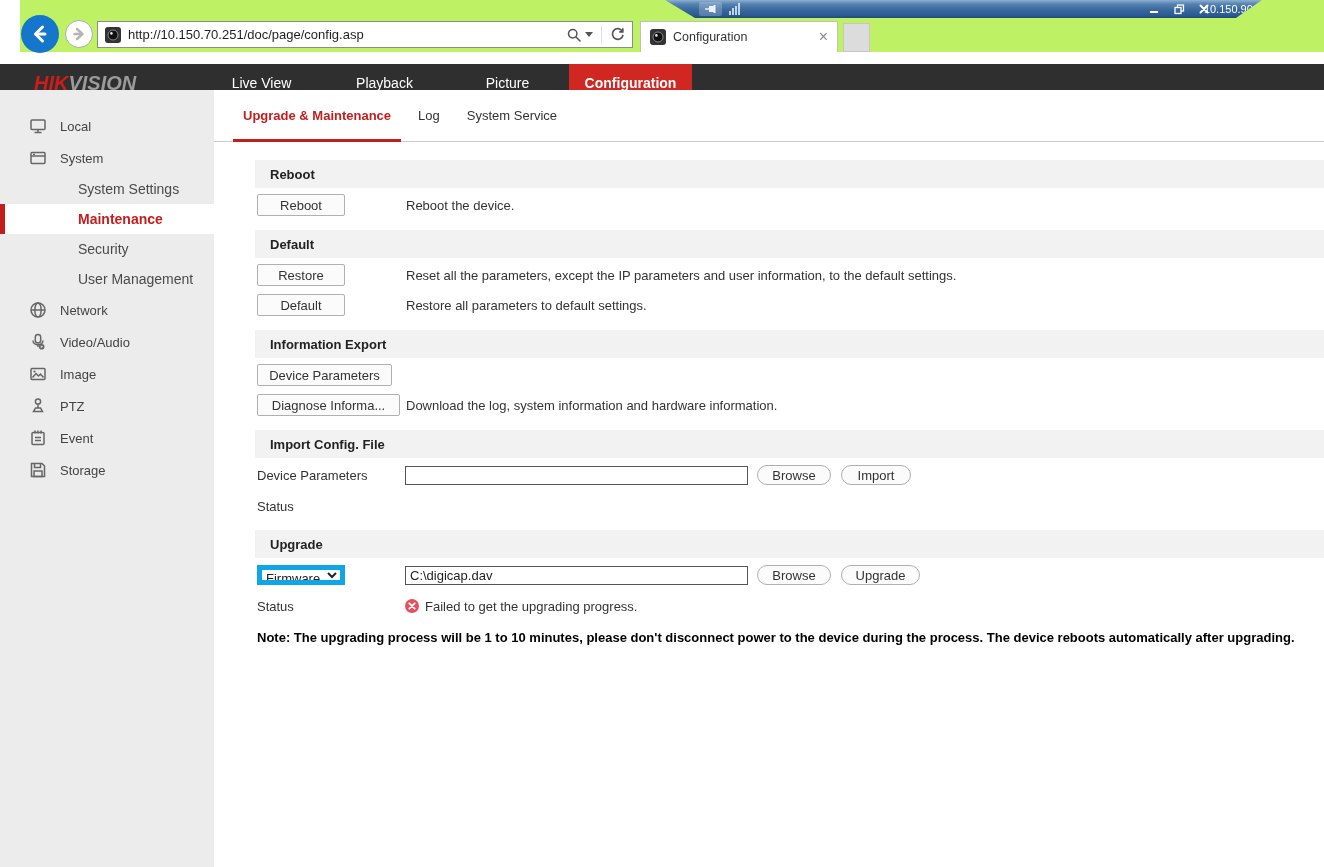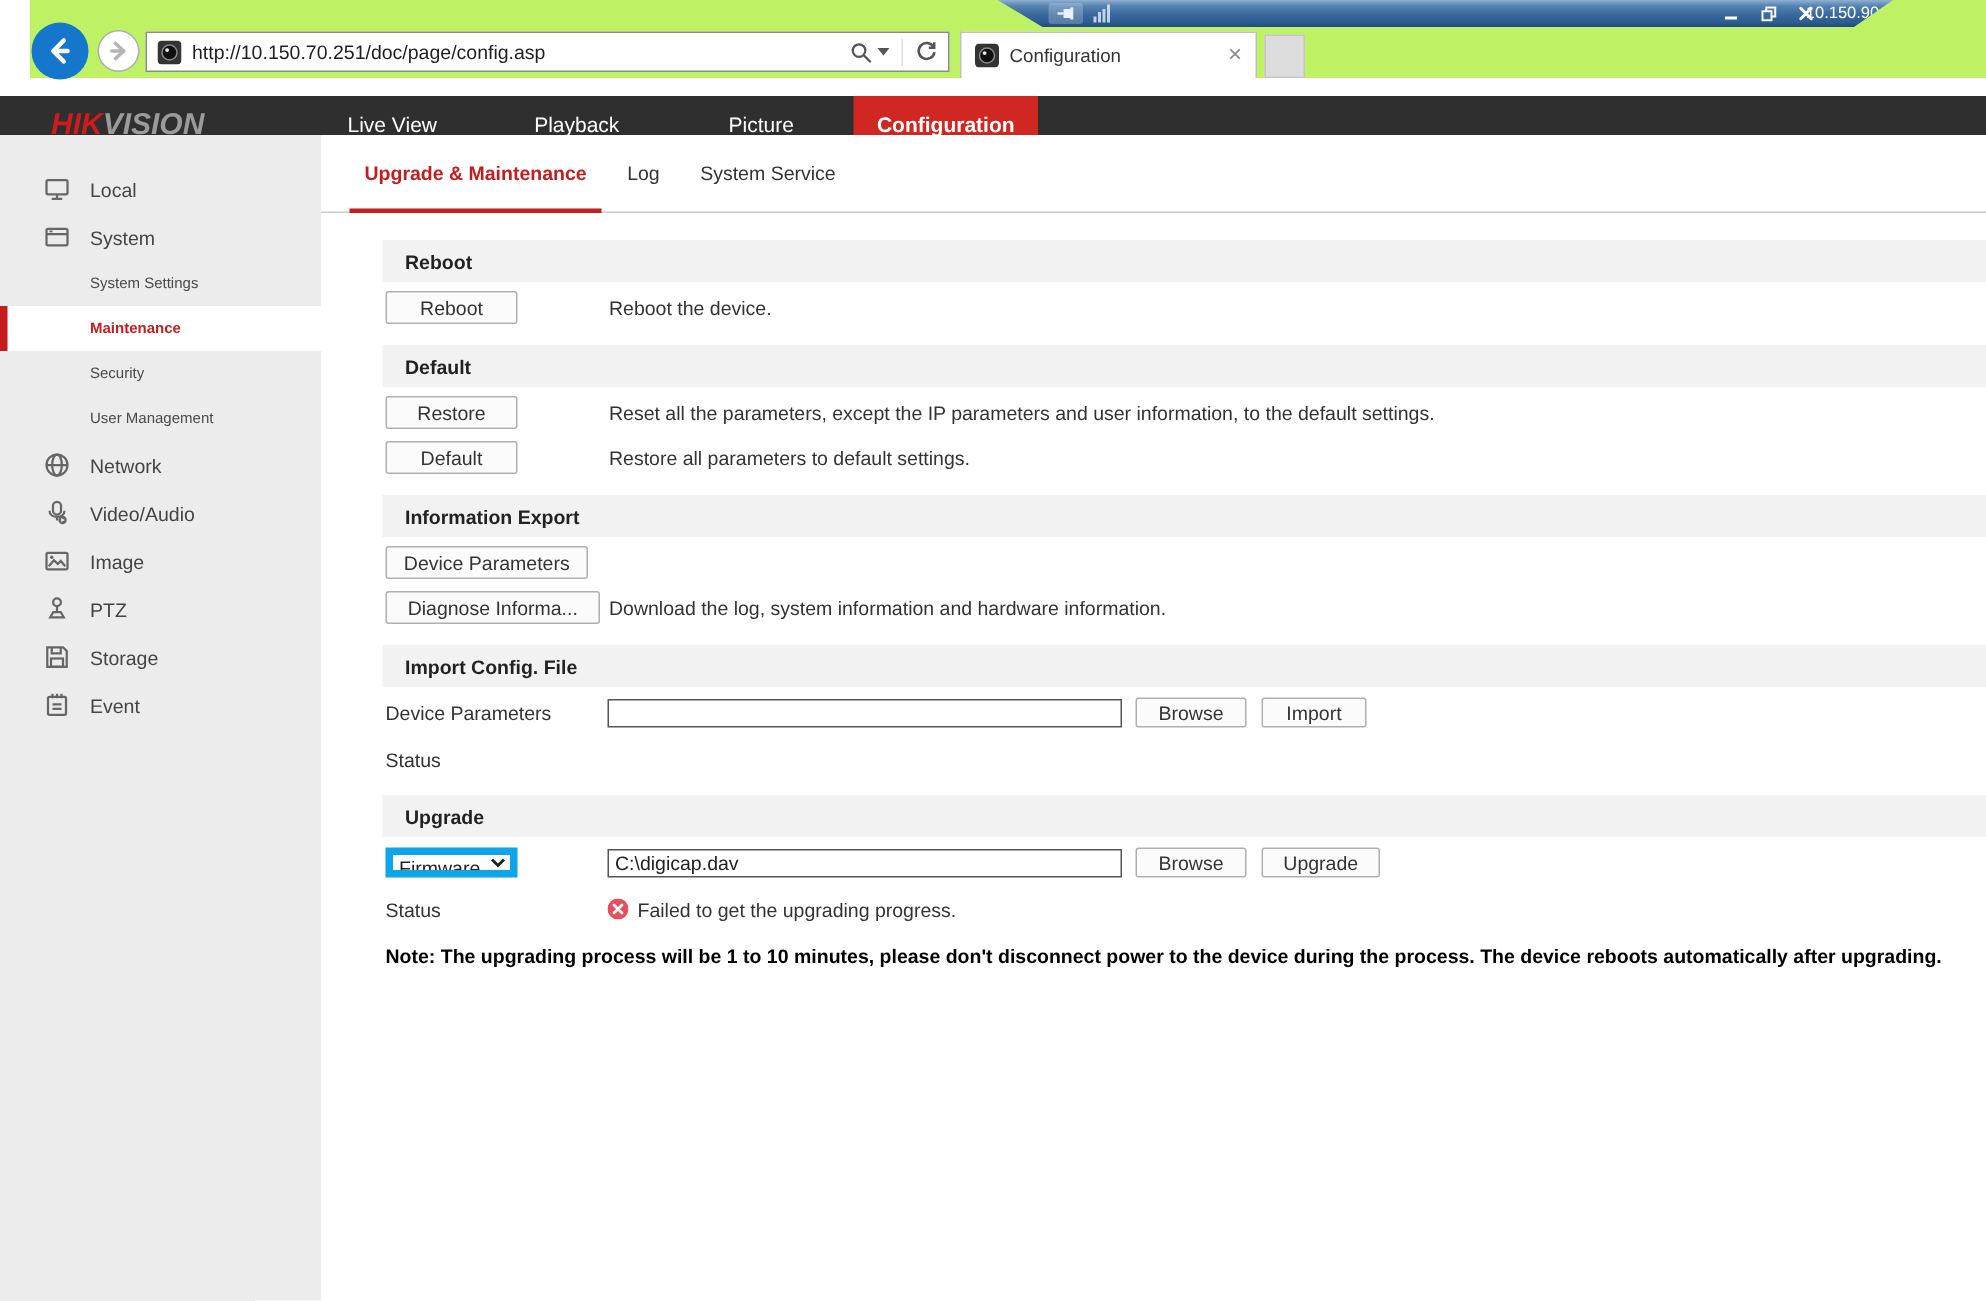--- a/index.html
+++ b/index.html
@@ -52,42 +52,42 @@
     color:#fff; font-size:14px; cursor:pointer; }
   .nav-item.active { background:#d02722; font-weight:bold; }
 
   
   #sidebar { position:absolute; left:0; top:90px; width:214px; height:777px; background:#ececec; }
   #sidebar { padding-top:20px; }
   .side-item { position:relative; height:32px; display:flex; align-items:center; cursor:pointer; }
   .side-item .s-icon { position:absolute; left:29px; top:7px; width:18px; height:18px; }
   .side-item .s-label { margin-left:60px; font-size:13px; color:#444; }
   .side-sub { position:relative; height:30px; display:flex; align-items:center; cursor:pointer; }
-  .side-sub .s-label { margin-left:60px; font-size:10px; color:#4a4a4a; }
+  .side-sub .s-label { margin-left:78px; font-size:14px; color:#4a4a4a; }
   .side-sub.selected { background:#fff; }
   .side-sub.selected .s-label { color:#c41d1d; font-weight:bold; }
   .side-sub.selected::before { content:""; position:absolute; left:0; top:0; width:5px; height:30px; background:#c41d1d; }
 
   
   #content { position:absolute; left:214px; top:90px; width:1110px; height:777px; background:#fff; }
   .tabs { display:flex; padding-left:19px; border-bottom:1px solid #ccc; padding-top:10px; }
   .ctab { padding:8px 10px 18px; margin-right:7px; font-size:13px; color:#333; cursor:pointer; }
   .ctab.active { color:#c41d1d; font-weight:bold; border-bottom:3px solid #c41d1d; padding-bottom:7px; margin-bottom:-1px; }
 
   .sec-header { height:28px; margin:14px 0 6px 41px; background:#f2f2f2;
     display:flex; align-items:center; padding-left:15px; font-size:13px; font-weight:bold; color:#222; }
   .sec-header.first { margin-top:18px; }
   .row { display:flex; align-items:center; height:22px; margin:0 0 8px 43px; }
   .row.status { margin-top:10px; height:20px; }
   .btn { height:22px; background:#fbfbfb; border:1px solid #b0b0b0; border-radius:2px;
     font-size:13px; color:#333; font-family:"Liberation Sans",sans-serif; cursor:pointer; }
   .btn.w-std { width:88px; }
   .btn.w-devparams { width:135px; }
   .btn.w-diag { width:143px; }
-  .btn.small { height:20px; }
+  .btn.small { height:20px;border-radius:10px; }
   .btn.w-browse { width:74px; }
   .btn.w-import { width:70px; }
   .btn.w-upgrade { width:79px; }
   .desc { font-size:13px; color:#333; }
   .desc.after-std { margin-left:61px; }
   .desc.after-diag { margin-left:6px; }
   .field-label { width:148px; font-size:13px; color:#333; }
   .txt-input { width:343px; height:19px; border:1px solid #555; font-size:13px; color:#222;
     padding:0 4px; font-family:"Liberation Sans",sans-serif; }
   .gap-browse { margin-left:9px; }
@@ -285,39 +285,39 @@
               <path d="M4.5 14.5 H13.5 L11.5 11 H6.5 Z"></path>
             </g>
           </svg>
       </span>
       <span class="s-label">PTZ</span>
     </div>
     <div class="side-item">
       <span class="s-icon">
         <svg width="18" height="18" viewBox="0 0 18 18">
             <g fill="none" stroke="#666" stroke-width="1.5">
+          <rect x="3" y="3.5" width="12" height="12" rx="1"></rect>
+              <path d="M6 1.5 V4.5 M9 1.5 V4.5 M12 1.5 V4.5"></path>
+              <path d="M6 8.5 H12 M6 11.5 H12"></path>
+            </g>
+          </svg>
+      </span>
+      <span class="s-label">Event</span>
+    </div>
+    <div class="side-item">
+      <span class="s-icon">
+        <svg width="18" height="18" viewBox="0 0 18 18">
+            <g fill="none" stroke="#666" stroke-width="1.5">
           <path d="M2.5 2.5 H13 L15.5 5 V15.5 H2.5 Z"></path>
               <path d="M5.5 2.5 V6.5 H11.5 V2.5"></path>
               <rect x="5" y="10" width="8" height="5.5"></rect>
             </g>
           </svg>
       </span>
       <span class="s-label">Storage</span>
-    </div>
-    <div class="side-item">
-      <span class="s-icon">
-        <svg width="18" height="18" viewBox="0 0 18 18">
-            <g fill="none" stroke="#666" stroke-width="1.5">
-          <rect x="3" y="3.5" width="12" height="12" rx="1"></rect>
-              <path d="M6 1.5 V4.5 M9 1.5 V4.5 M12 1.5 V4.5"></path>
-              <path d="M6 8.5 H12 M6 11.5 H12"></path>
-            </g>
-          </svg>
-      </span>
-      <span class="s-label">Event</span>
     </div>
   </div>
 
   <div id="content">
     <div class="tabs">
       <div class="ctab active">Upgrade &amp; Maintenance</div>
       <div class="ctab">Log</div>
       <div class="ctab">System Service</div>
     </div>
 

